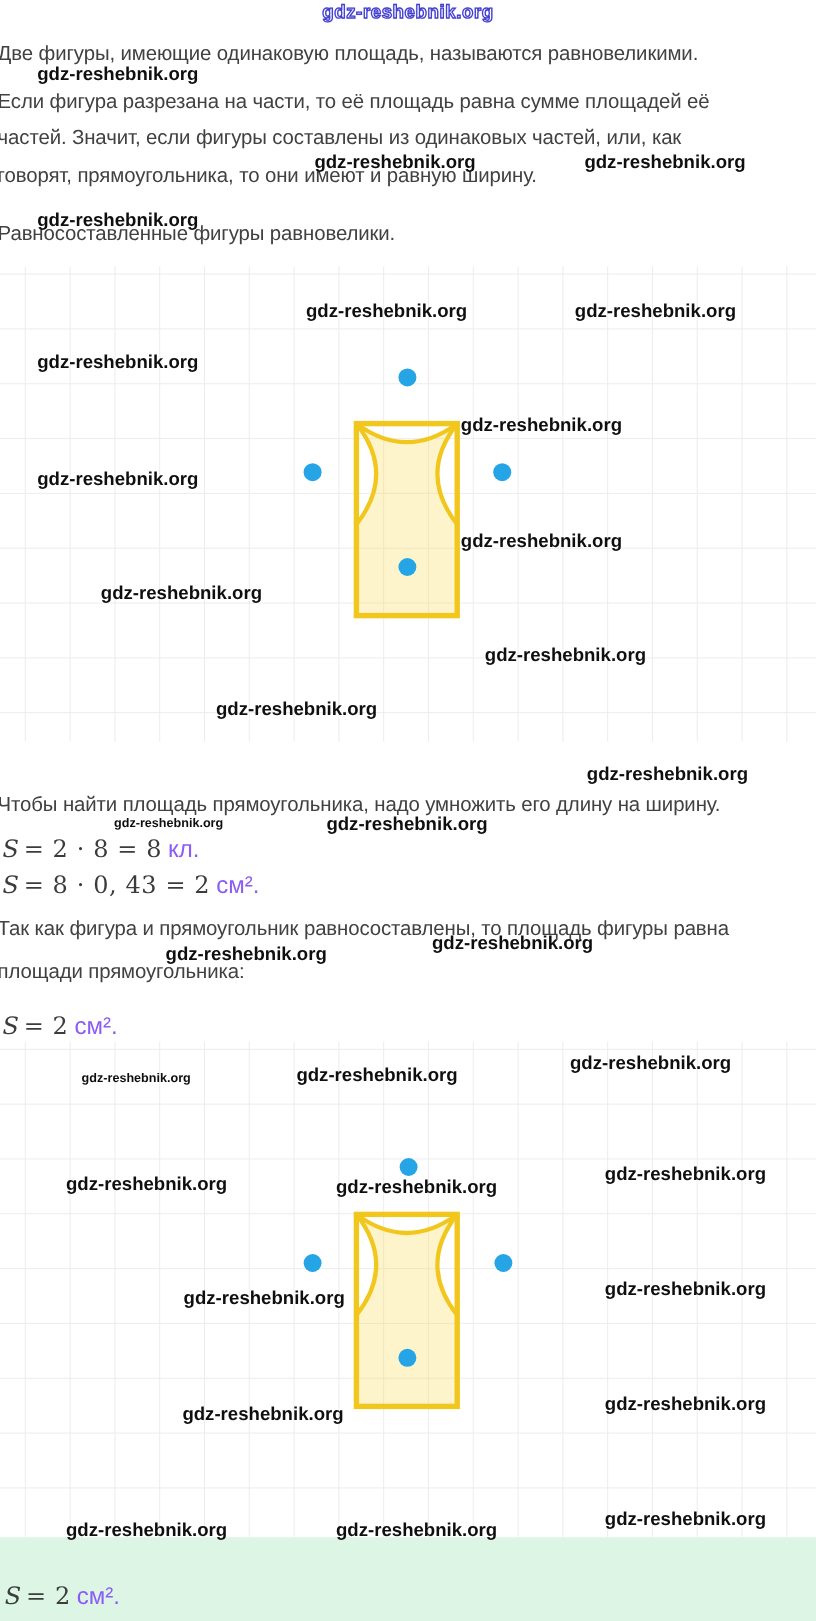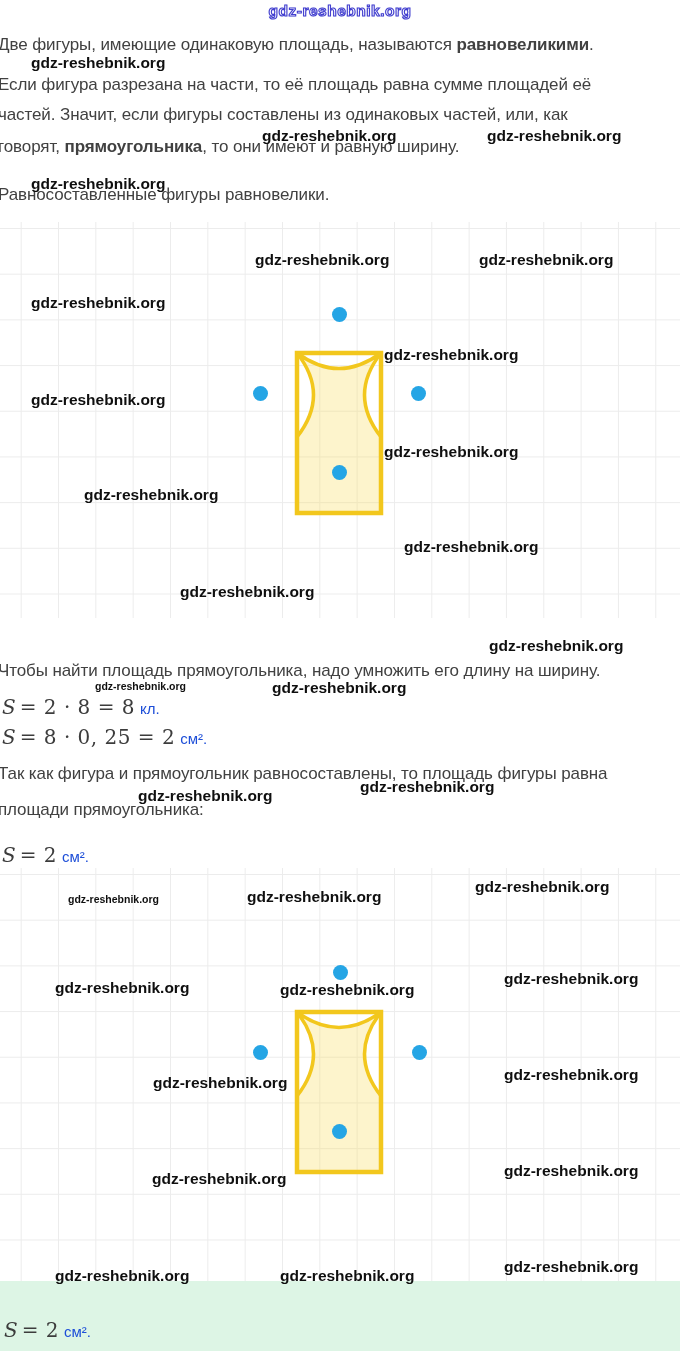--- a/index.html
+++ b/index.html
@@ -11,21 +11,21 @@
   .wm-header{
     position:absolute;top:2px;left:0;right:0;text-align:center;
     font:700 15.5px "Liberation Sans",sans-serif;letter-spacing:.5px;
     color:#ffffff;-webkit-text-stroke:1.1px #4340cf;text-shadow:0 0 1px #4340cf;
     white-space:nowrap;
   }
   .tline{
     position:absolute;left:-2px;white-space:nowrap;
     font:17px/1.2 "Liberation Sans",sans-serif;color:#414141;letter-spacing:-0.1px;
   }
-  .tline b{font-weight:700;}
+  .tline b{font-weight:400;}
   .wm{
     position:absolute;white-space:nowrap;line-height:1.05;
     font:600 15.5px "Liberation Sans",sans-serif;color:#0f0f0f;
   }
   .wm.sm{font-size:10.5px;font-weight:700;}
   .grid{
     position:absolute;left:0;width:680px;
     background-image:
       linear-gradient(to right,#ececec 1px,transparent 1px),
       linear-gradient(to bottom,#ececec 1px,transparent 1px);
@@ -33,21 +33,21 @@
     background-position:20.7px 6px;
   }
   .fig{position:absolute;}
   .dot{position:absolute;width:15px;height:15px;border-radius:50%;background:#25a5e5;}
   .formula{
     position:absolute;left:2px;white-space:nowrap;
     font-family:"DejaVu Serif","Liberation Serif",serif;font-size:20px;color:#3c3c3c;
   }
   .formula .ms{font-style:italic;margin-right:4px;}
   .formula .mx{letter-spacing:.5px;}
-  .formula .mu{font-family:"Liberation Sans",sans-serif;font-size:15px;margin-left:5px;color:#1d4ed8;}
+  .formula .mu{font-family:"Liberation Sans",sans-serif;font-size:20px;margin-left:5px;color:#8b5cf6;}
   .footer{position:absolute;left:0;top:1281px;width:680px;height:70px;background:#ddf5e5;}
   .footer .formula{position:absolute;left:4px;top:37px;}
 </style>
 </head>
 <body>
 
 <div class="page" id="page">
 
   <div class="wm-header">gdz-reshebnik.org</div>
 
@@ -66,21 +66,21 @@
       <path d="M3,87 Q36,45 3,3 Q45,34 87,3 Q54,45 87,87 L87,163 L3,163 Z" fill="rgba(250,222,100,0.33)" stroke="none"></path>
       <rect x="3" y="3" width="84" height="160" fill="none" stroke="#f2c71d" stroke-width="4.5"></rect>
       <path d="M3,3 Q36,45 3,87 M3,3 Q45,34 87,3 M87,3 Q54,45 87,87" fill="none" stroke="#f2c71d" stroke-width="3.5"></path>
     </svg>
   </div>
 
   <div class="tline" style="top:661px">Чтобы найти площадь прямоугольника, надо умножить его длину на ширину.</div>
 
   <div class="formula" style="top:695px"><span class="ms">S</span><span class="mx">= 2 · 8 = 8</span><span class="mu">кл.</span></div>
 
-  <div class="formula" style="top:725px"><span class="ms">S</span><span class="mx">= 8 · 0, 25 = 2</span><span class="mu">см².</span></div>
+  <div class="formula" style="top:725px"><span class="ms">S</span><span class="mx">= 8 · 0, 43 = 2</span><span class="mu">см².</span></div>
 
   <div class="tline" style="top:764px">Так как фигура и прямоугольник равносоставлены, то площадь фигуры равна</div>
 
   <div class="tline" style="top:800px">площади прямоугольника:</div>
 
   <div class="formula" style="top:843px"><span class="ms">S</span><span class="mx">= 2</span><span class="mu">см².</span></div>
 
   <div class="grid" style="top:868px;height:413px">
     <svg class="fig" style="left:294px;top:141px" width="90" height="166" viewBox="0 0 90 166">
       <path d="M3,87 Q36,45 3,3 Q45,34 87,3 Q54,45 87,87 L87,163 L3,163 Z" fill="rgba(250,222,100,0.33)" stroke="none"></path>

